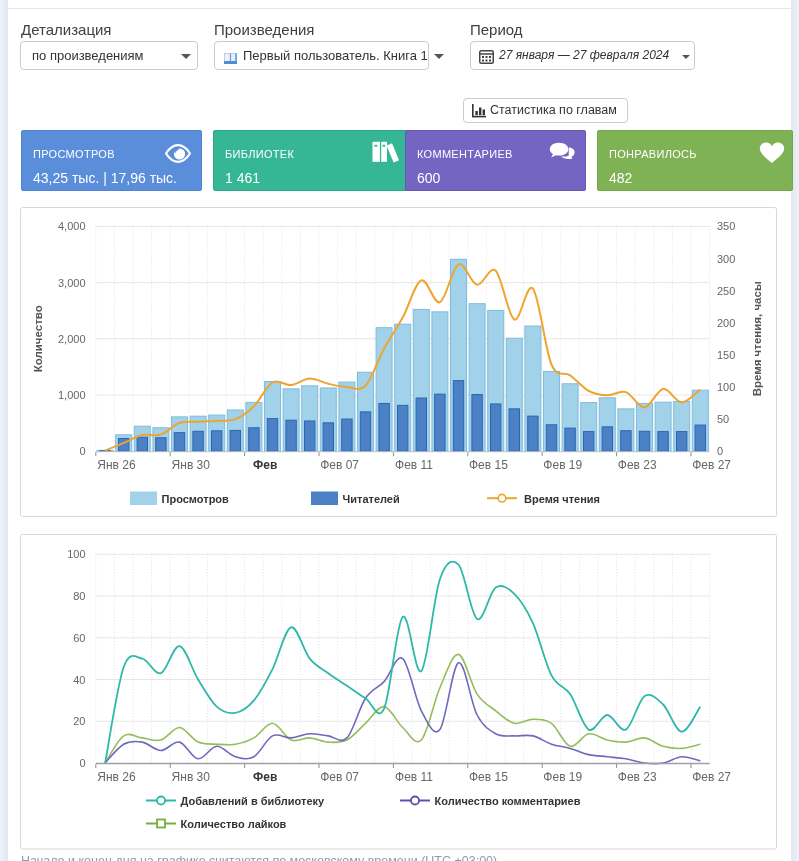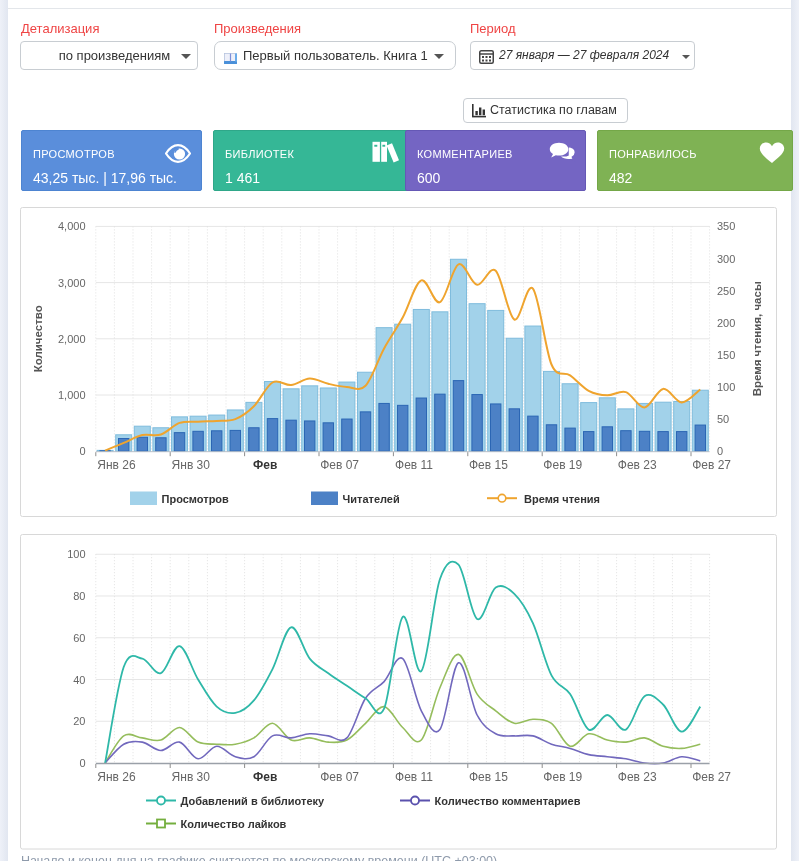--- a/index.html
+++ b/index.html
@@ -4,42 +4,42 @@
 <style>
 * { margin:0; padding:0; box-sizing:border-box; }
 html,body { width:799px; height:861px; overflow:hidden; background:#fff;
   font-family:"Liberation Sans", sans-serif; position:relative; }
 .abs { position:absolute; }
 .lstrip { left:0; top:0; width:8px; height:861px;
   background:linear-gradient(to right,#eef1f8,#e1e6f0); }
 .rstrip { left:791px; top:0; width:8px; height:861px;
   background:linear-gradient(to left,#eef1f8,#e1e6f0); }
 .topline { left:8px; top:8px; width:783px; height:1px; background:#e3e6ea; }
-.lbl { font-size:13px; color:#ef4444; }
+.lbl { font-size:15px; color:#404040; }
 .sel { height:29px; background:#fff; border:1px solid #c8cdd2; border-radius:4px;
   white-space:nowrap; font-size:13px; color:#333; line-height:27px; }
 .caret { position:absolute; width:0; height:0; border-left:5px solid transparent;
   border-right:5px solid transparent; border-top:5px solid #555; top:12px; }
 .card { height:61px; border-radius:2px; color:#fff; }
 .card .t { position:absolute; left:11px; top:17px; font-size:11px; letter-spacing:0.3px; }
 .card .v { position:absolute; left:11px; top:38.5px; font-size:14px; white-space:nowrap; }
 .card svg { position:absolute; right:9px; top:9px; }
 </style>
 </head>
 <body>
 <div class="abs lstrip"></div>
 <div class="abs rstrip"></div>
 <div class="abs topline"></div>
 
 <div class="abs lbl" style="left:21px;top:21px;">Детализация</div>
-<div class="abs sel" style="left:20px;top:41px;width:178px;padding-left:11px;text-align:center;">по произведениям
+<div class="abs sel" style="left:20px;top:41px;width:178px;padding-left:11px;">по произведениям
   <div class="caret" style="left:160px;"></div></div>
 
 <div class="abs lbl" style="left:214px;top:21px;text-align:right;">Произведения</div>
-<div class="abs sel" style="left:214px;top:41px;width:242px;padding-left:28px;border-radius:7px;">Первый пользователь. Книга 1
+<div class="abs sel" style="left:214px;top:41px;width:215px;padding-left:28px;">Первый пользователь. Книга 1
   <svg style="position:absolute;left:9px;top:11px;" width="13" height="11" viewBox="0 0 13 11">
     <rect x="0.5" y="0.5" width="12" height="8.2" fill="#eef0fa" stroke="#b6c4de" stroke-width="0.8"></rect>
     <rect x="0" y="8" width="13" height="3" rx="0.5" fill="#4a90d9"></rect>
     <line x1="6.5" y1="0.5" x2="6.5" y2="8.5" stroke="#7d8fd8" stroke-width="1.2"></line>
     <rect x="11" y="0.5" width="2" height="8" fill="#6aacea"></rect>
   </svg>
   <div class="caret" style="left:219px;"></div></div>
 
 <div class="abs lbl" style="left:470px;top:21px;">Период</div>
 <div class="abs sel" style="left:470px;top:41px;width:225px;padding-left:28px;font-size:12px;font-style:italic;">27 января — 27 февраля 2024

